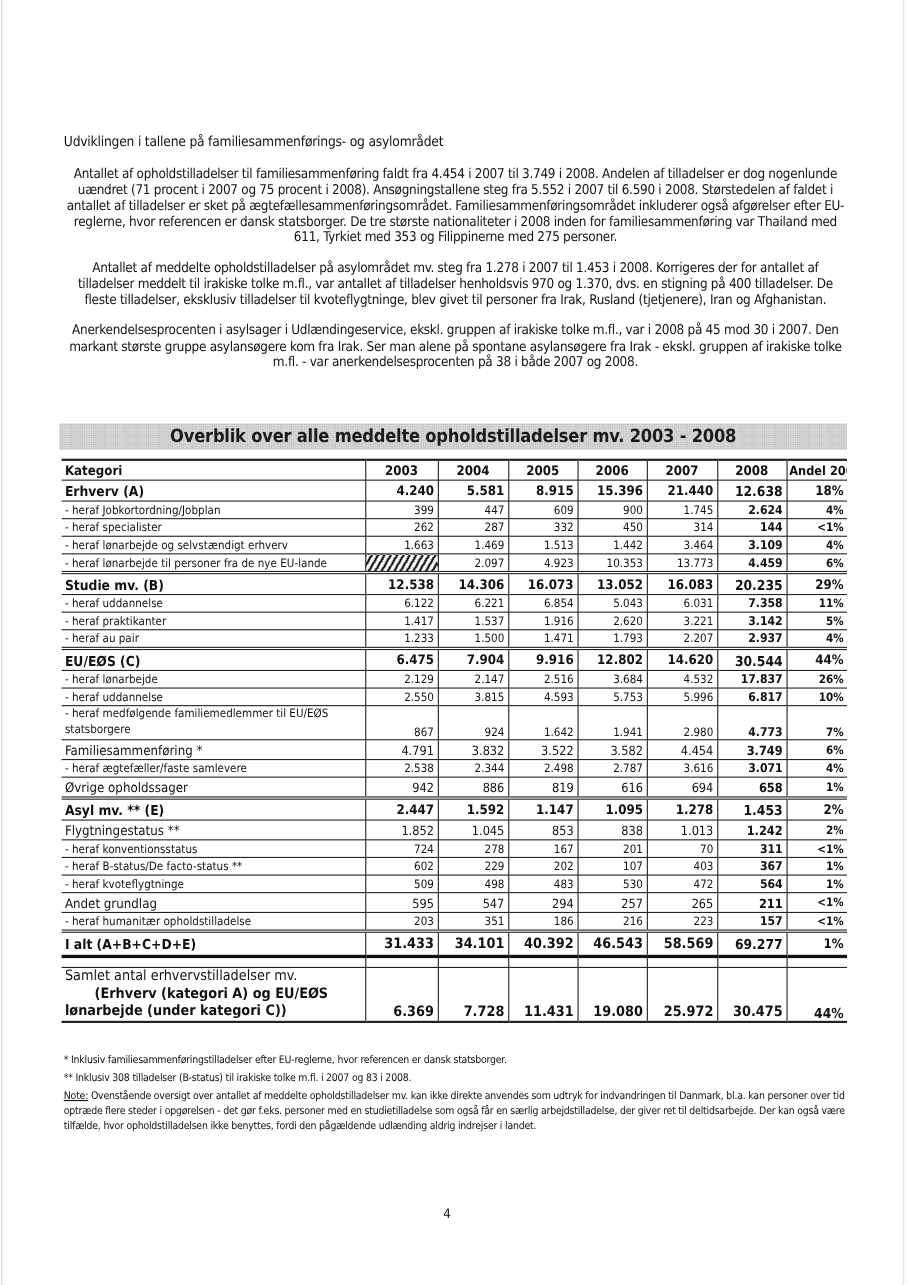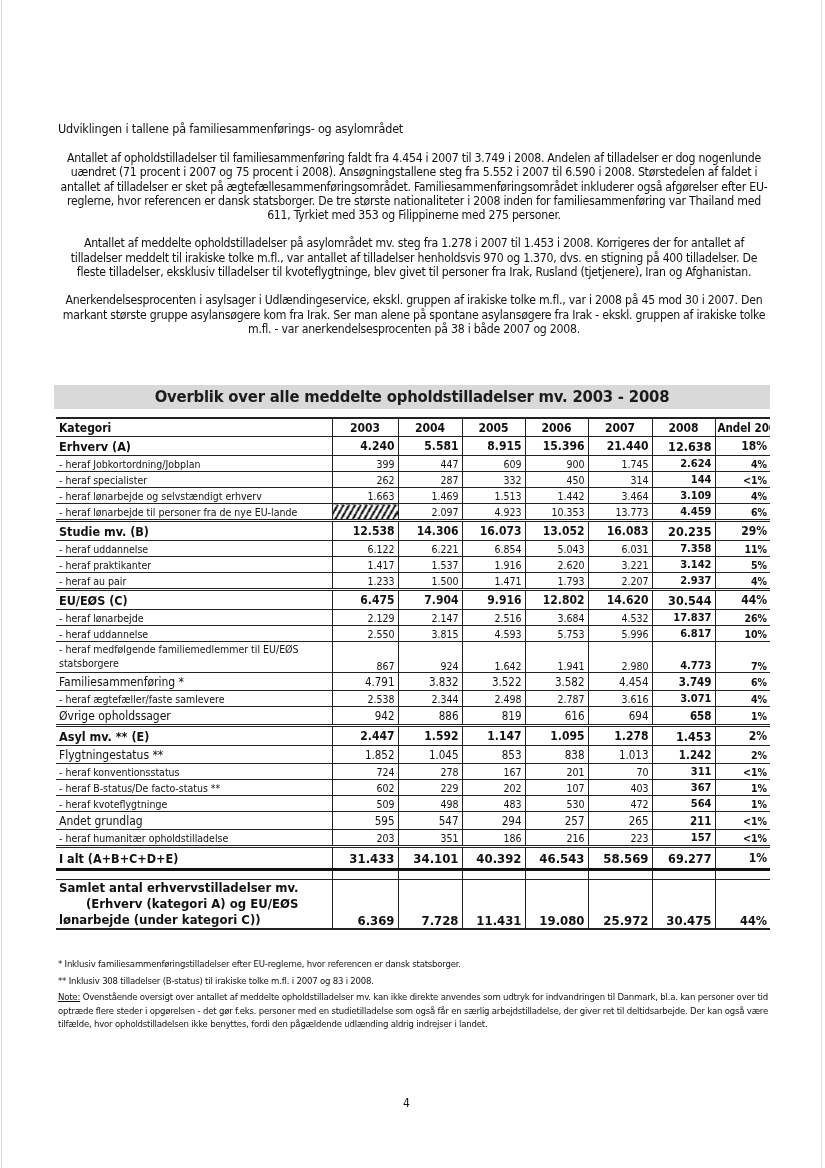--- a/index.html
+++ b/index.html
@@ -54,21 +54,21 @@
     tr.mid td.lbl { font-size: 12px; }
     tr.top-thick td { border-top: 3px double #222; }
     tr.tall td { height: 30px; vertical-align: bottom; text-align: right; }
     tr.tall td.lbl { white-space: normal; line-height: 14px; vertical-align: top; }
     tr.total td { border-bottom: 3px solid #111; font-size: 13px; height: 20px; }
     tr.spacer td { height: 8px; border-bottom: 1px solid #222; border-right: 1px solid #222; }
     tr.spacer td:last-child { border-right: none; }
     tr.summary td { height: 36px; vertical-align: bottom; font-size: 13px; font-weight: bold; border-bottom: 2px solid #222; }
     tr.summary td.andel { font-size: 12.5px; }
     tr.summary td.lbl { white-space: normal; line-height: 16px; vertical-align: middle; }
-    .sum-main { font-size: 13px; font-weight: bold; }
+    .sum-main { font-size: 13px; font-weight: normal; }
     .sum-small { font-size: 13px; font-weight: bold; margin-left: 27px; }
     td.bold-col { font-weight: bold; font-size: 11px; }
     tr.main td.bold-col { font-size: 12.5px; }
     tr.mid td.bold-col { font-size: 11.5px; margin-left: 36px; }
     .hatch {
       background: repeating-linear-gradient(-60deg, #fff 0 3px, #111 3px 5px);
     }
     .footnotes { position: absolute; left: 0; top: 836px; width: 712px; font-size: 9.5px; line-height: 13.5px; letter-spacing: -0.2px; }
     .footnotes p { margin: 0 0 3px 0; }
     .note-label { text-decoration: underline; }

